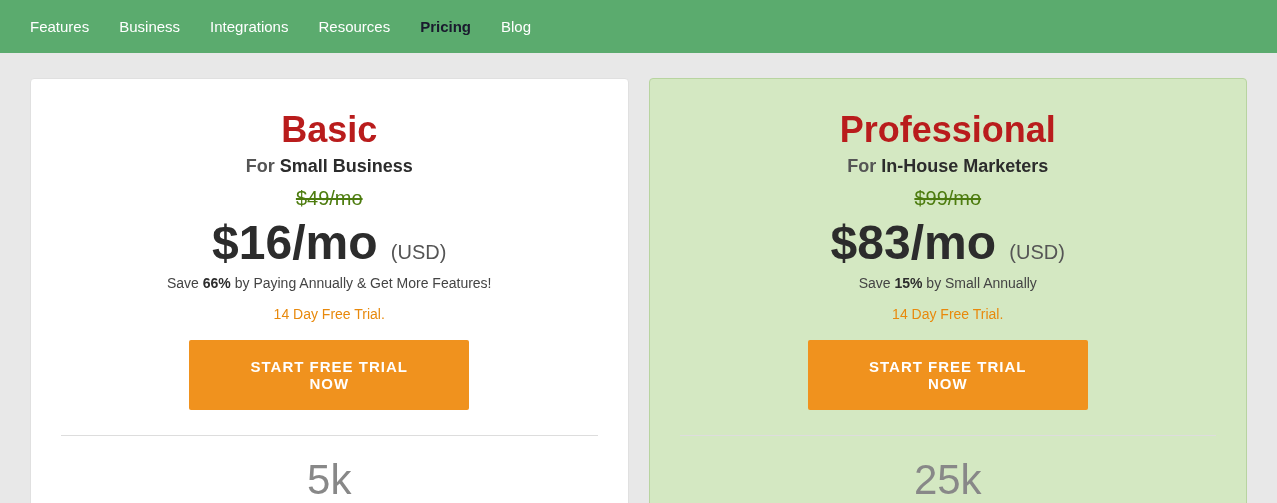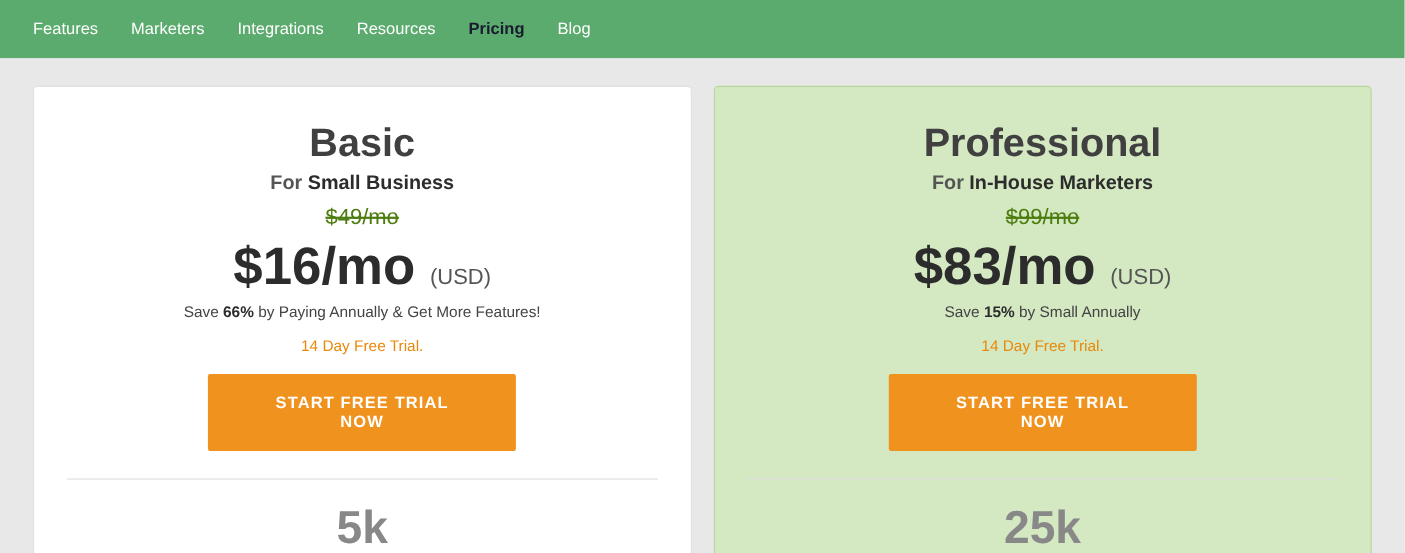--- a/index.html
+++ b/index.html
@@ -82,21 +82,21 @@
       border: 1px solid #e0e0e0;
     }
     .pricing-card.professional {
       background: #d4e8c2;
       border: 1px solid #b8d4a0;
     }
 
     .plan-name {
       font-size: 36px;
       font-weight: bold;
-      color: #404040;
+      color: #b91c1c;
       margin-bottom: 5px;
     }
     .plan-subtitle {
       font-size: 18px;
       color: #555;
       margin-bottom: 10px;
       font-weight: bold;
     }
     .plan-subtitle strong {
       color: #2c2c2c;
@@ -150,35 +150,35 @@
       margin-bottom: 25px;
     }
     .divider {
       border: none;
       border-top: 1px solid #ddd;
       margin: 0 -10px 20px -10px;
     }
     .visitors-count {
       font-size: 42px;
       color: #888;
-      font-weight: 700;
+      font-weight: 400;
       margin-bottom: 5px;
     }
     .visitors-label {
       font-size: 14px;
       color: #666;
     }
   </style>
 </head>
 <body>
 
 <header>
   <nav>
     <a href="#">Features</a>
-    <a href="#">Marketers</a>
+    <a href="#">Business</a>
     <a href="#">Integrations</a>
     <a href="#">Resources</a>
     <a href="#" class="active">Pricing</a>
     <a href="#">Blog</a>
   </nav>
 </header>
 
 <div class="main-content">
 
   <div class="pricing-card basic">

